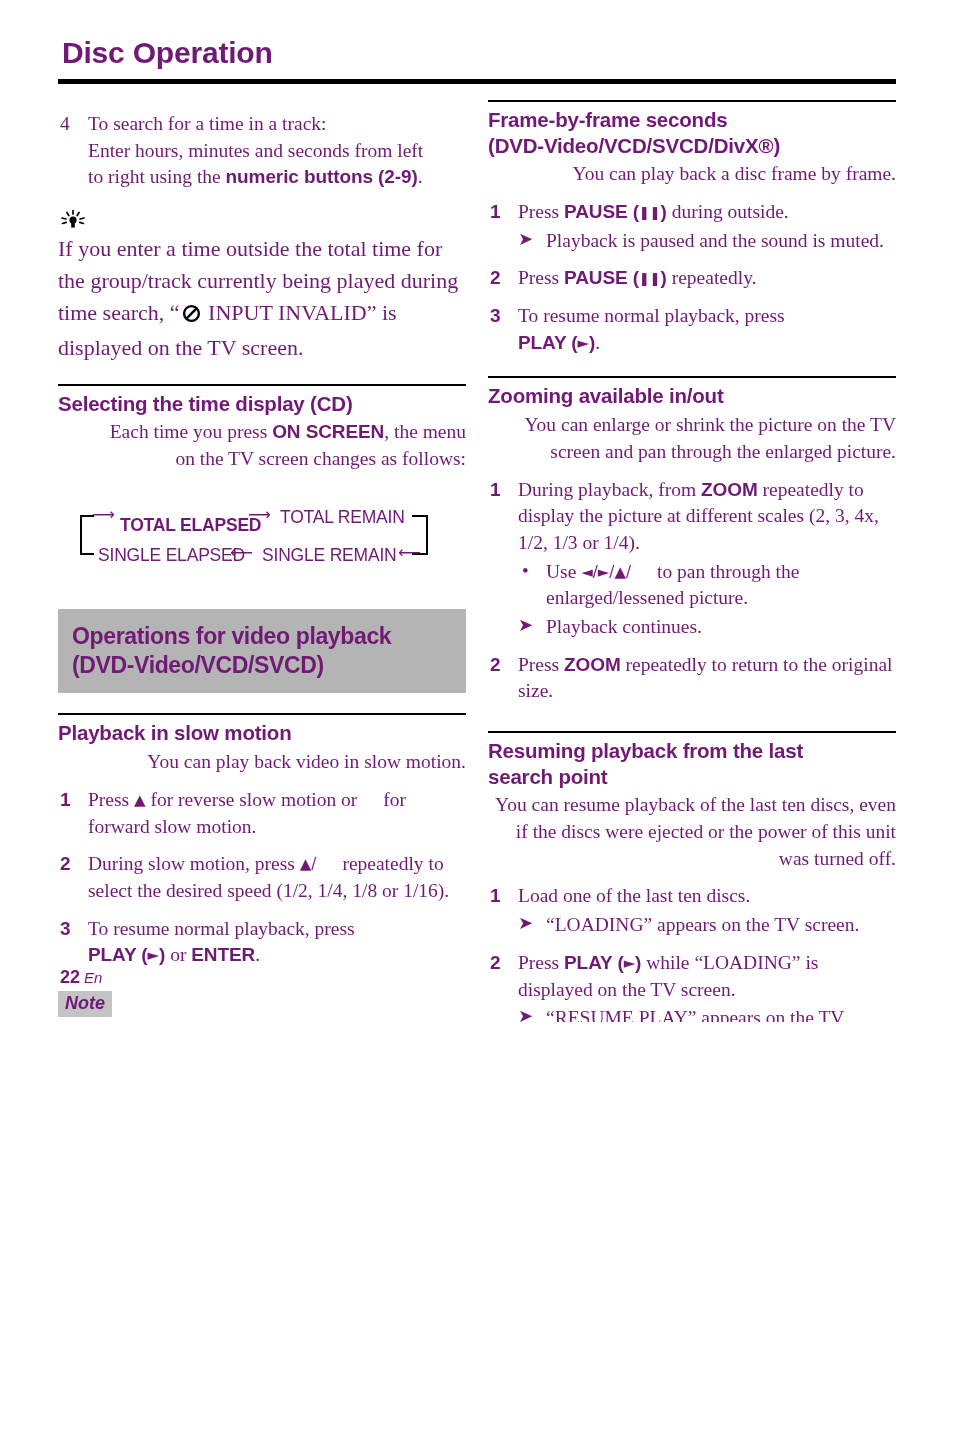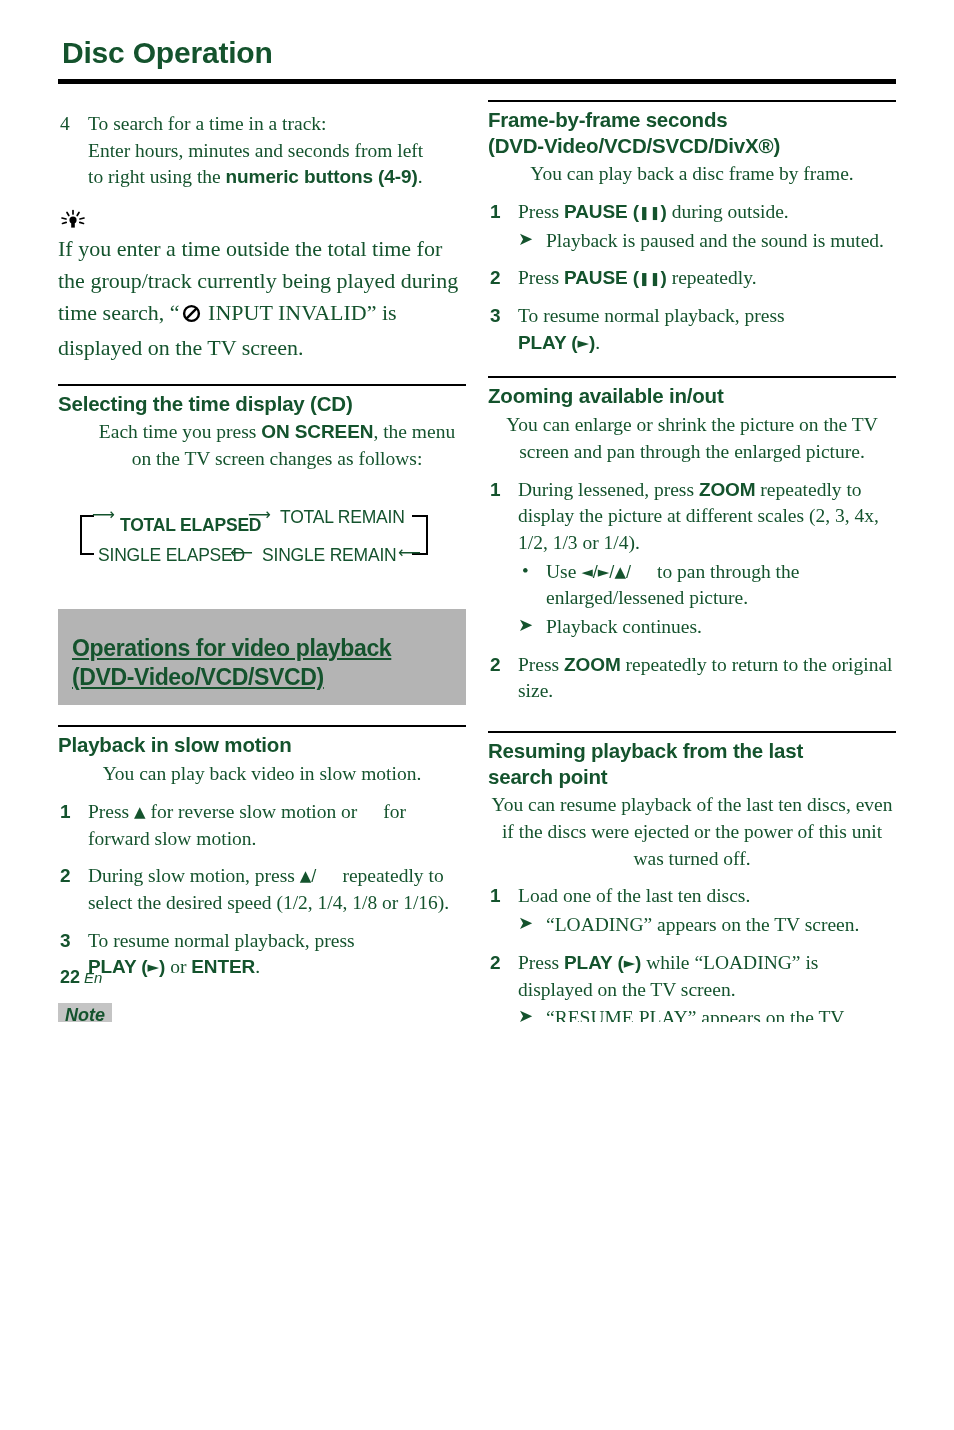--- a/index.html
+++ b/index.html
@@ -6,21 +6,21 @@
     margin: 0;
     padding: 0;
     background: #ffffff;
   }
   .page {
     position: relative;
     width: 954px;
     height: 1022px;
     background: #ffffff;
     font-family: "Liberation Serif", "DejaVu Serif", serif;
-    color: #14532d;
+    color: #701a75;
     box-sizing: border-box;
     overflow: hidden;
   }
 
   
   .page-title {
     position: absolute;
     left: 62px;
     top: 36px;
     font-family: "Liberation Sans", sans-serif;
@@ -44,21 +44,21 @@
     top: 100px;
     width: 408px;
   }
   .col-left  { left: 58px; }
   .col-right { left: 488px; }
 
   
   .body-text {
     font-size: 19.5px;
     line-height: 1.37;
-    text-align: center;
+    text-align: right;
   }
   .indent-body {
     margin-left: 30px;
   }
 
   
   .sec-rule {
     height: 2px;
     background: #000000;
     margin-top: 20px;
@@ -69,24 +69,23 @@
     font-weight: bold;
     font-size: 20.5px;
     line-height: 1.25;
     margin-bottom: 3px;
     letter-spacing: -0.2px;
   }
 
   
   .banner {
     background: #b4b4b4;
-    padding: 24px 14px 14px 14px;
+    padding: 12px 14px 14px 14px;
     margin-top: 36px;
     margin-bottom: 6px;
-    text-decoration: underline;
   }
   .banner-text {
     font-family: "Liberation Sans Narrow", "Liberation Sans", sans-serif;
     font-weight: bold;
     font-size: 24.5px;
     line-height: 1.2;
     letter-spacing: -0.4px;
     transform: scaleX(0.94);
     transform-origin: left center;
   }
@@ -234,21 +233,21 @@
 
   <div class="page-title">Disc Operation</div>
   <div class="title-rule"></div>
 
   <div class="col col-left">
 
     <div class="step">
       <span class="step-num serif-num">4</span>
       <span>To search for a time in a track:</span><br>
       <span>Enter hours, minutes and seconds from left</span><br>
-      <span>to right using the </span><span class="b">numeric buttons (4-9)</span><span>.</span>
+      <span>to right using the </span><span class="b">numeric buttons (2-9)</span><span>.</span>
     </div>
 
     <div class="tip-icon">
       <svg width="30" height="22" viewBox="0 0 30 22">
         <g stroke="#000" stroke-width="1.7" stroke-linecap="round">
           <line x1="15" y1="1.5" x2="15" y2="5"></line>
           <line x1="9" y1="3.5" x2="10.8" y2="6.5"></line>
           <line x1="21" y1="3.5" x2="19.2" y2="6.5"></line>
           <line x1="4" y1="9" x2="8" y2="10"></line>
           <line x1="26" y1="9" x2="22" y2="10"></line>
@@ -352,21 +351,21 @@
       <span>To resume normal playback, press</span><br>
       <span class="b">PLAY (</span><span class="b glyph">►</span><span class="b">)</span><span>.</span>
     </div>
 
     <div class="sec-rule"></div>
     <div class="sec-head">Zooming available in/out</div>
     <div class="body-text">You can enlarge or shrink the picture on the TV screen and pan through the enlarged picture.</div>
 
     <div class="step">
       <span class="step-num">1</span>
-      <span>During lessened, press </span><span class="b">ZOOM</span><span> repeatedly to display the picture at different scales (2, 3, 4x, 1/2, 1/3 or 1/4).</span>
+      <span>During playback, from </span><span class="b">ZOOM</span><span> repeatedly to display the picture at different scales (2, 3, 4x, 1/2, 1/3 or 1/4).</span>
       <div class="bullet">
         <span class="bullet-dot">•</span>
         <span>Use </span><span class="glyph">◄/►/▲/</span><span class="gap"></span><span>to pan through the enlarged/lessened picture.</span>
       </div>
       <div class="result">
         <span class="result-arrow">➤</span>
         <span>Playback continues.</span>
       </div>
     </div>
 

